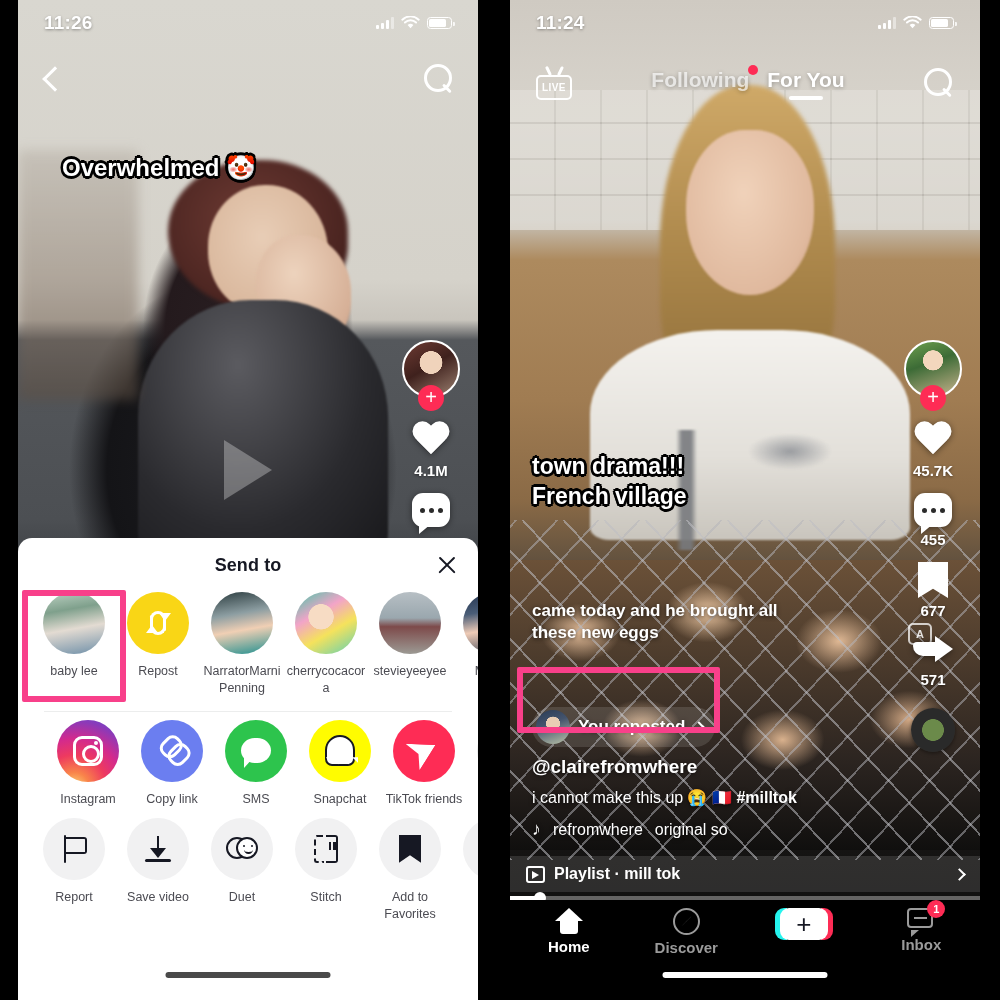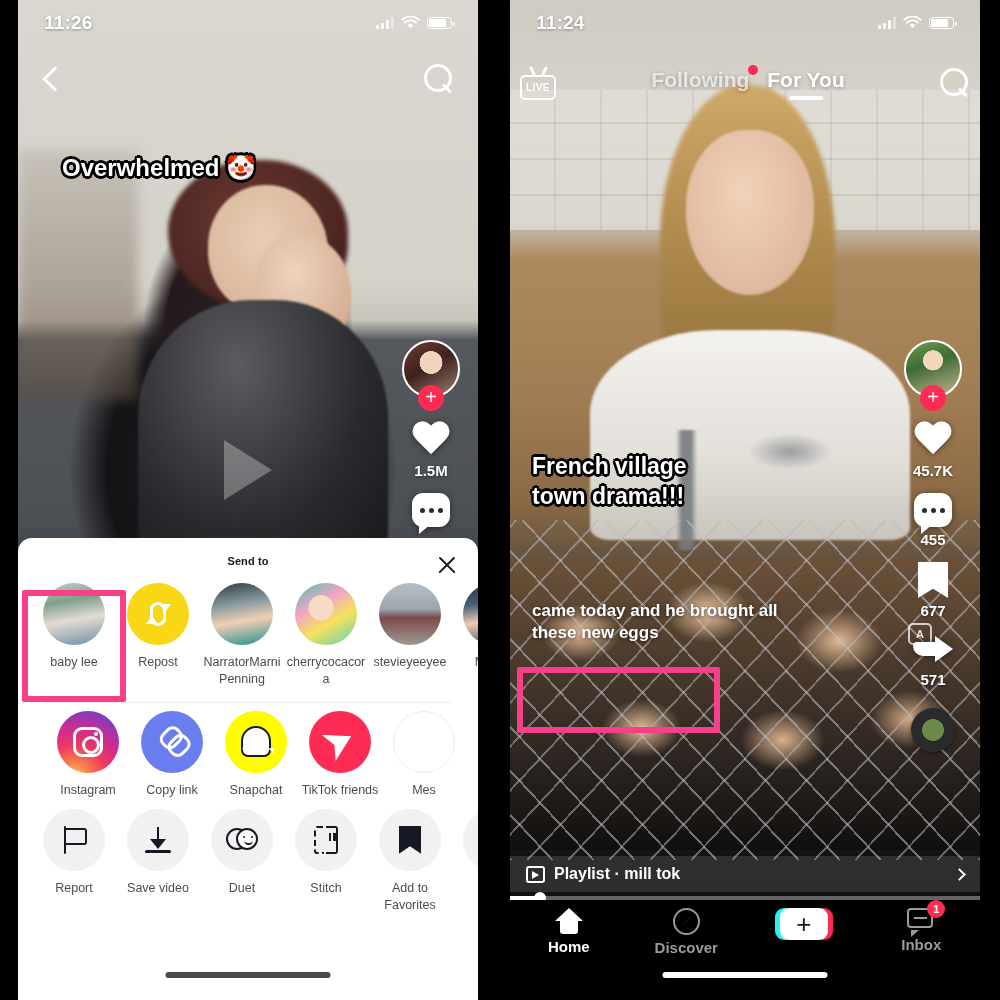--- a/index.html
+++ b/index.html
@@ -148,21 +148,21 @@
   }
   .srch { width:30px; height:30px; position:relative; }
   .srch:before{content:""; position:absolute; left:0; top:0; width:22px; height:22px;
     border:3px solid #fff; border-radius:50%;}
   .srch:after{content:""; position:absolute; left:19px; top:19px; width:11px; height:3px;
     background:#fff; border-radius:2px; transform:rotate(45deg); transform-origin:left center;}
 
   
   .topbarR {
     position:absolute; left:0; top:52px; width:100%; height:62px; z-index:40;
-    display:flex; align-items:center; padding:0 10px;
+    display:flex; align-items:center; padding:0 26px;
   }
   .liveicon{ width:36px; height:34px; position:relative; flex:0 0 auto; }
   .liveicon .tv{ position:absolute; left:0; bottom:0; width:36px; height:25px;
     border:2.5px solid #fff; border-radius:5px; display:flex; align-items:center; justify-content:center;}
   .liveicon .tv span{ color:#fff; font-size:10px; font-weight:800; letter-spacing:.4px; line-height:1;}
   .liveicon .ant1,.liveicon .ant2{ position:absolute; top:0; width:2.5px; height:10px; background:#fff; border-radius:2px;}
   .liveicon .ant1{ left:11px; transform:rotate(-26deg);}
   .liveicon .ant2{ left:23px; transform:rotate(26deg);}
 
   .navtabs{ flex:1; display:flex; align-items:flex-start; justify-content:center; gap:18px; }
@@ -327,21 +327,21 @@
   .personicon:before{ content:""; position:absolute; left:7px; top:0; width:12px; height:12px;
     border:2.4px solid #9b9b9b; border-radius:50%; }
   .personicon:after{ content:""; position:absolute; left:1px; top:14px; width:24px; height:16px;
     border:2.4px solid #9b9b9b; border-bottom:none; border-radius:12px 12px 0 0; }
 
   
   .sheet{
     position:absolute; left:0; bottom:0; width:100%; height:462px; z-index:50;
     background:#fff; border-radius:14px 14px 0 0;
   }
-  .sheet h2{ text-align:center; font-size:11px; font-weight:700; color:#161823;
+  .sheet h2{ text-align:center; font-size:18px; font-weight:700; color:#161823;
     margin-top:17px; letter-spacing:.1px; }
   .sheetclose{ position:absolute; right:20px; top:16px; width:22px; height:22px; }
   .sheetclose:before,.sheetclose:after{ content:""; position:absolute; left:0; top:10px;
     width:22px; height:2.4px; background:#161823; border-radius:2px; }
   .sheetclose:before{ transform:rotate(45deg); }
   .sheetclose:after{ transform:rotate(-45deg); }
 
   .row{ display:flex; padding:0 14px; gap:0; overflow:hidden; }
   #row-friends{ margin-top:16px; }
   #row-apps{ margin-top:8px;padding-left:28px; }
@@ -498,21 +498,21 @@
 
     <div class="playtri"></div>
 
     <div class="rail2" id="railL">
       <div class="avatarwrap">
         <div class="av av-left"></div>
         <div class="plus">+</div>
       </div>
       <div class="railitem">
         <div class="heart"></div>
-        <div class="cnt">1.5M</div>
+        <div class="cnt">4.1M</div>
       </div>
       <div class="railitem">
         <div class="bubble">
             <i></i>
             <i></i>
             <i></i>
           </div>
       </div>
     </div>
 
@@ -563,20 +563,26 @@
           <div class="ic ig">
               <div class="sq"></div>
             </div>
           <div class="nm">Instagram</div>
         </div>
         <div class="cell">
           <div class="ic cl">
               <div class="lk"></div>
             </div>
           <div class="nm">Copy link</div>
+        </div>
+        <div class="cell">
+          <div class="ic sms">
+              <div class="bb"></div>
+            </div>
+          <div class="nm">SMS</div>
         </div>
         <div class="cell">
           <div class="ic snap">
               <div class="gh"></div>
             </div>
           <div class="nm">Snapchat</div>
         </div>
         <div class="cell">
           <div class="ic tt">
               <div class="pl2"></div>
@@ -688,22 +694,22 @@
           <span class="reddot"></span>
         </div>
         <div class="navtab active">
           <span>For You</span>
         </div>
       </div>
       <div class="srch"></div>
     </div>
 
     <div class="capText" id="frenchvillage">
+      <div>town drama!!!</div>
       <div>French village</div>
-      <div>town drama!!!</div>
     </div>
 
     <div class="subtitle">
       <div>came today and he brought all</div>
       <div>these new eggs</div>
     </div>
     <div class="ccbadge">A</div>
 
     <div class="rail2" id="railR">
       <div class="avatarwrap">
@@ -726,20 +732,37 @@
         <div class="bookmark"></div>
         <div class="cnt">677</div>
       </div>
       <div class="railitem">
         <div class="sharearrow"></div>
         <div class="cnt">571</div>
       </div>
       <div class="disc"></div>
     </div>
 
+    <div class="captionblock">
+      <div class="repostpill">
+        <div class="mini"></div>
+        <div class="txt">You reposted</div>
+        <div class="chev"></div>
+      </div>
+      <div class="handle">@clairefromwhere</div>
+      <div class="desc">
+        <span>i cannot make this up 😭 🇫🇷</span>
+        <span class="tag">#milltok</span>
+      </div>
+      <div class="musicrow">
+        <span class="noteicon">♪</span>
+        <span>refromwhere</span>
+        <span>original so</span>
+      </div>
+    </div>
 
     <div class="playlistbar">
       <div class="pl">
         <span class="plicon"></span>
         <span>Playlist · mill tok</span>
       </div>
       <span class="plchev"></span>
     </div>
 
     <div class="progress">

